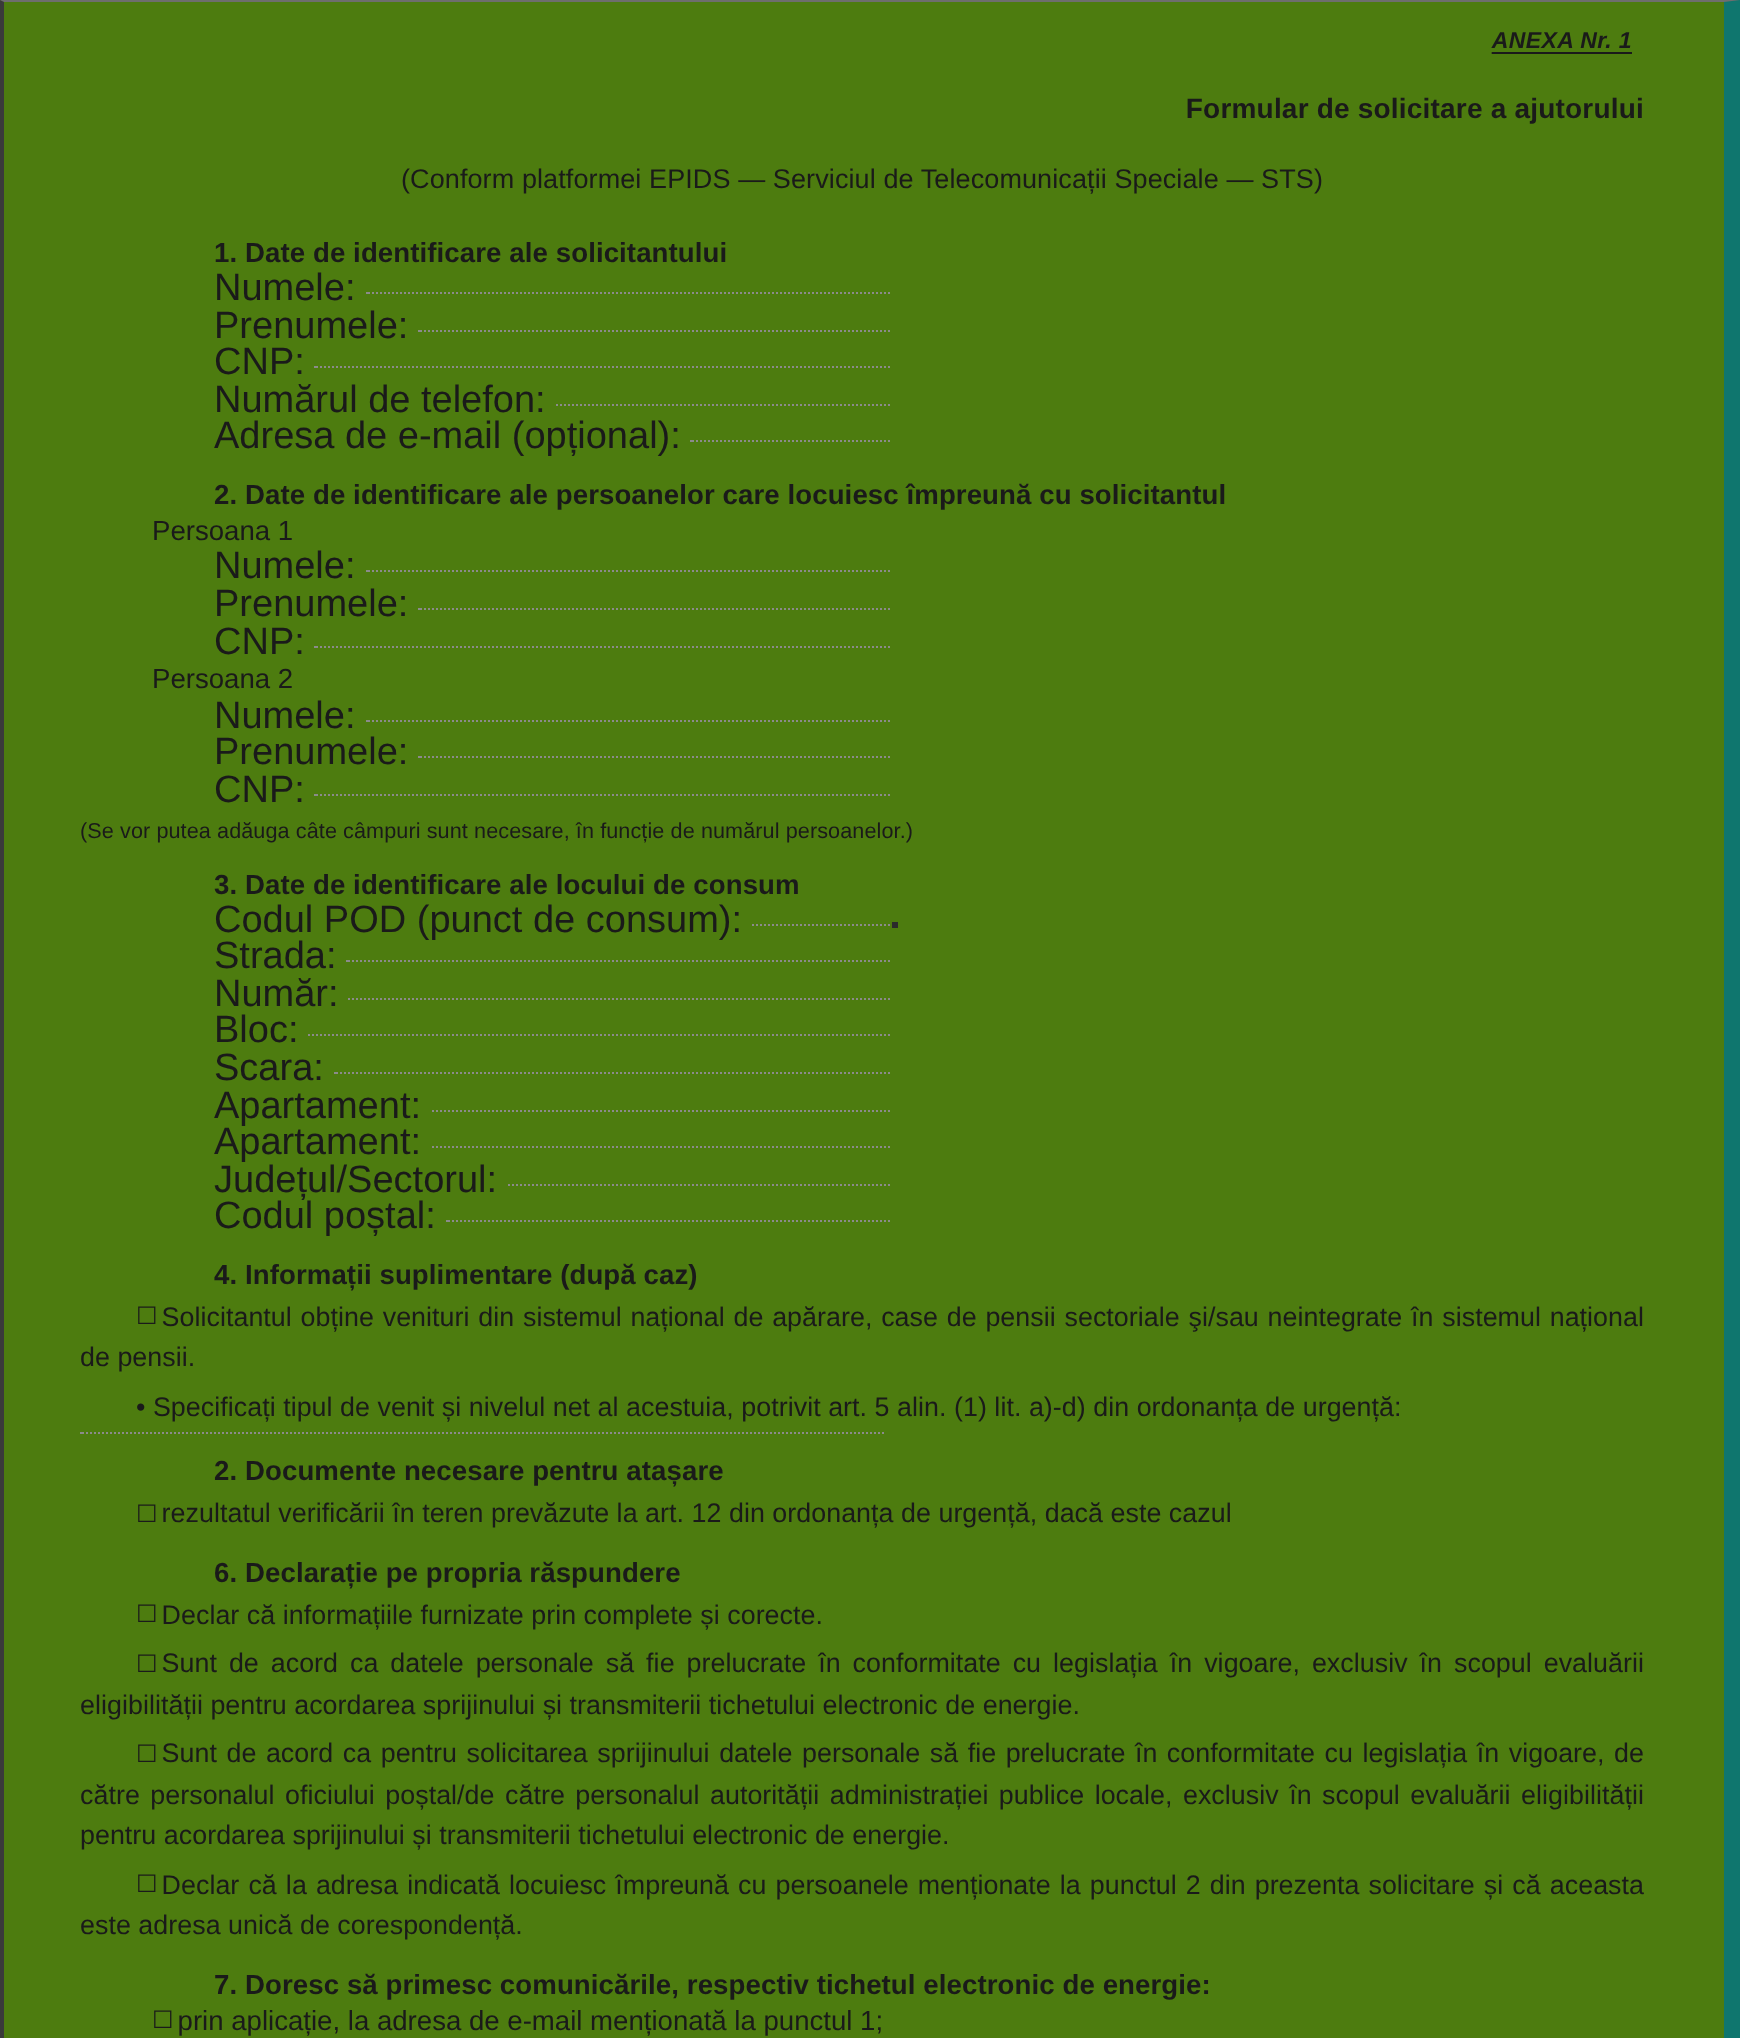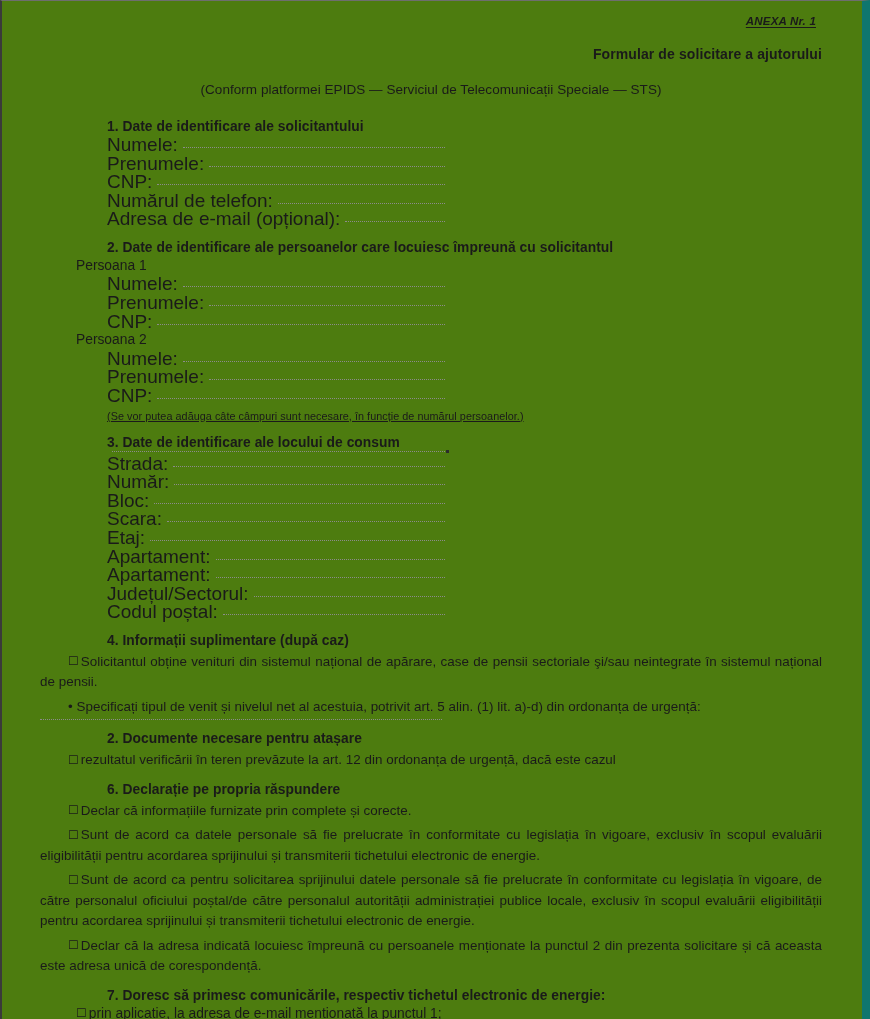--- a/index.html
+++ b/index.html
@@ -101,26 +101,24 @@
     background: #2b2b2b;
     border-radius: 0;
     position: relative;
     top: -2px;
     margin-left: 1px;
     flex: 0 0 auto;
   }
   .field .enddot.hidden { visibility: hidden; }
 
   .note {
-    margin-left: 67px;
     font-size: 10.8px;
     line-height: 15px;
     margin-top: 3px;
     letter-spacing: 0.05px;
-    text-decoration: underline;
   }
 
   
   .para {
     font-size: 13.4px;
     line-height: 20.5px;
     text-align: justify;
     text-justify: inter-word;
     text-indent: 28px;
     margin: 0;
@@ -223,45 +221,41 @@
       <span class="lbl">CNP:</span>
       <span class="leader"></span>
       <span class="enddot hidden"></span>
     </div>
 
     <div class="note">(Se vor putea adăuga câte câmpuri sunt necesare, în funcție de numărul persoanelor.)</div>
 
     <div class="section-head tight">3. Date de identificare ale locului de consum</div>
 
     <div class="field">
+      <span class="lbl">Codul POD (punct de consum):</span>
       <span class="leader"></span>
       <span class="enddot"></span>
     </div>
     <div class="field">
       <span class="lbl">Strada:</span>
       <span class="leader"></span>
       <span class="enddot hidden"></span>
     </div>
     <div class="field">
       <span class="lbl">Număr:</span>
       <span class="leader"></span>
       <span class="enddot hidden"></span>
     </div>
     <div class="field">
       <span class="lbl">Bloc:</span>
       <span class="leader"></span>
       <span class="enddot hidden"></span>
     </div>
     <div class="field">
       <span class="lbl">Scara:</span>
-      <span class="leader"></span>
-      <span class="enddot hidden"></span>
-    </div>
-    <div class="field">
-      <span class="lbl">Etaj:</span>
       <span class="leader"></span>
       <span class="enddot hidden"></span>
     </div>
     <div class="field">
       <span class="lbl">Apartament:</span>
       <span class="leader"></span>
       <span class="enddot hidden"></span>
     </div>
     <div class="field">
       <span class="lbl">Apartament:</span>

